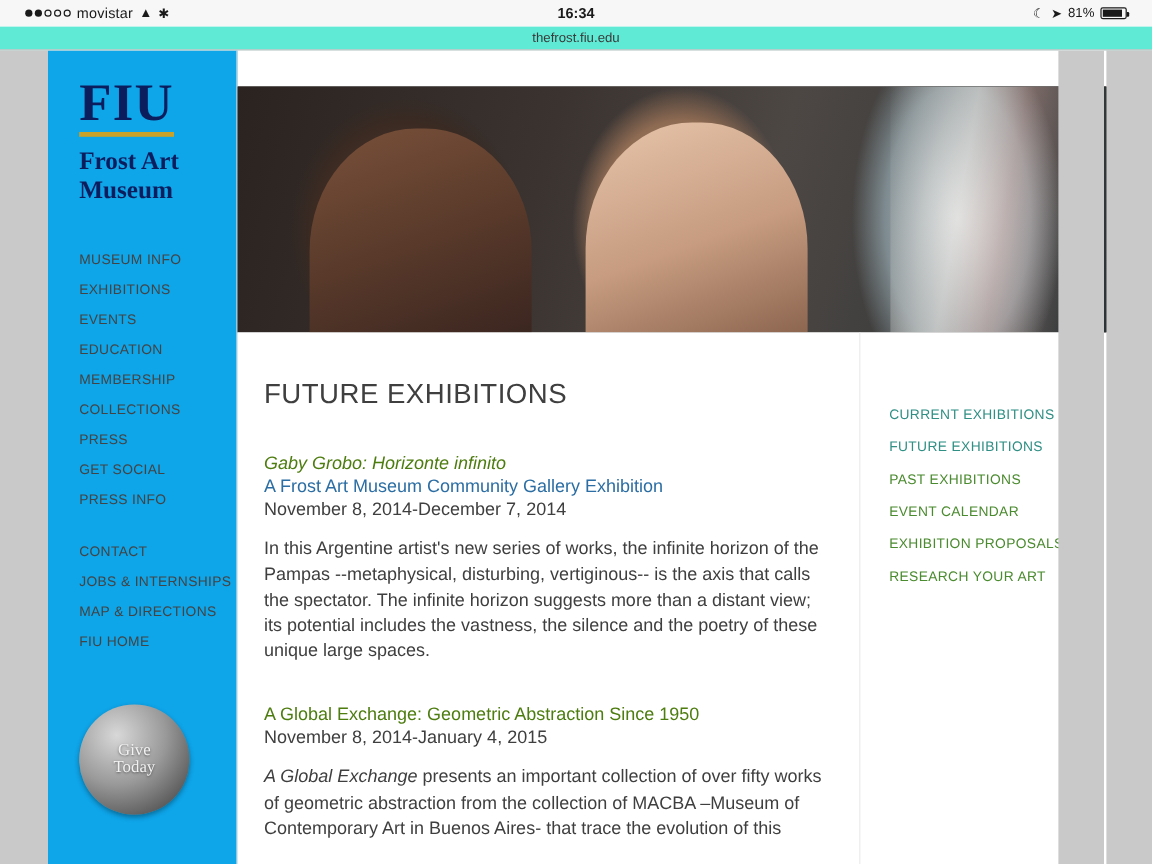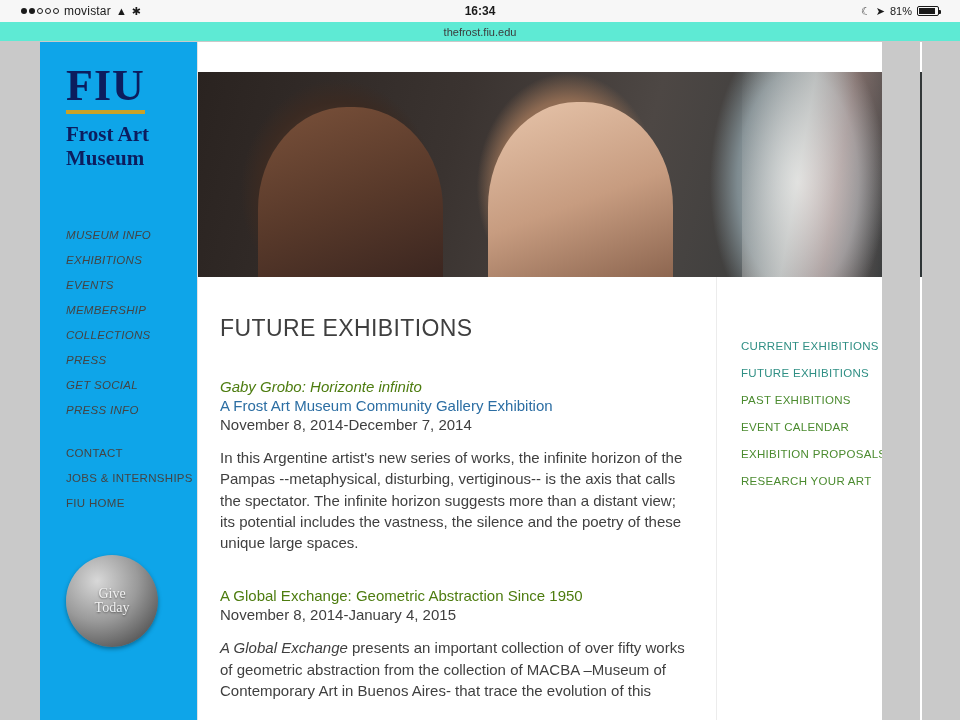--- a/index.html
+++ b/index.html
@@ -89,21 +89,21 @@
     padding-bottom: 2px;
   }
   .logo-sub {
     font-family: "Liberation Serif", serif;
     font-weight: bold;
     font-size: 21px;
     color: #0c1d5e;
     line-height: 1.15;
     margin-top: 8px;
   }
-  .nav { margin-top: 52px; font-style: italic; }
+  .nav { margin-top: 34px; }
   .nav-item {
     display: block;
     font-size: 11.5px;
     letter-spacing: .3px;
     color: #444444;
     padding: 6.5px 0;
     text-decoration: none;
     cursor: pointer;
   }
   .nav-gap { height: 18px; }
@@ -234,32 +234,34 @@
       <div>
         <div class="logo-fiu">FIU</div>
         <div class="logo-sub">Frost Art</div>
         <div class="logo-sub" style="margin-top:0">Museum</div>
       </div>
 
       <div class="nav">
         <a class="nav-item">MUSEUM INFO</a>
         <a class="nav-item">EXHIBITIONS</a>
         <a class="nav-item">EVENTS</a>
+        <a class="nav-item">EDUCATION</a>
         <a class="nav-item">MEMBERSHIP</a>
         <a class="nav-item">COLLECTIONS</a>
         <a class="nav-item">PRESS</a>
         <a class="nav-item">GET SOCIAL</a>
         <a class="nav-item">PRESS INFO</a>
       </div>
 
       <div class="nav-gap"></div>
 
       <div>
         <a class="nav-item">CONTACT</a>
         <a class="nav-item">JOBS &amp; INTERNSHIPS</a>
+        <a class="nav-item">MAP &amp; DIRECTIONS</a>
         <a class="nav-item">FIU HOME</a>
       </div>
 
       <div class="give-today">
         <span>Give</span>
         <span>Today</span>
       </div>
     </div>
 
     <div class="content">

